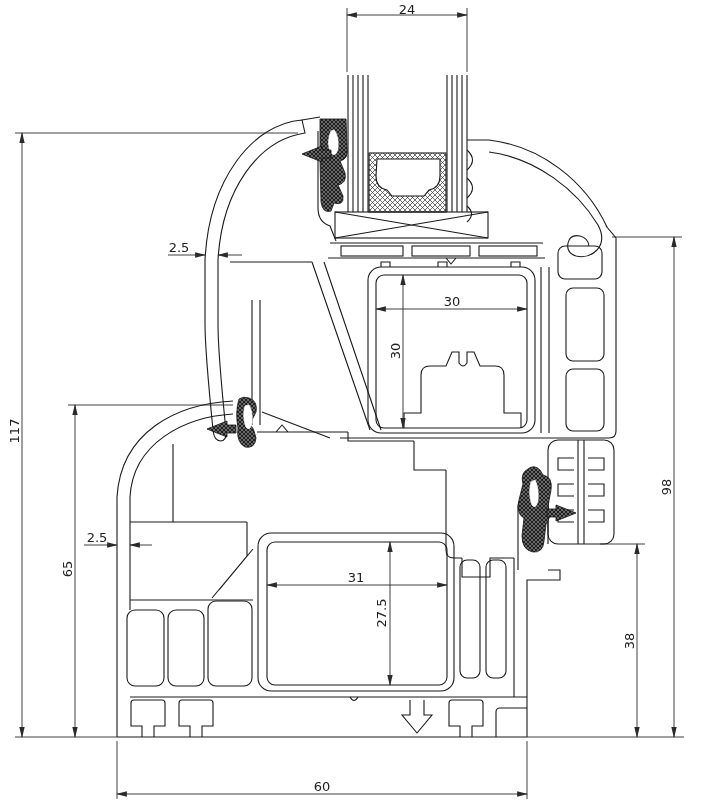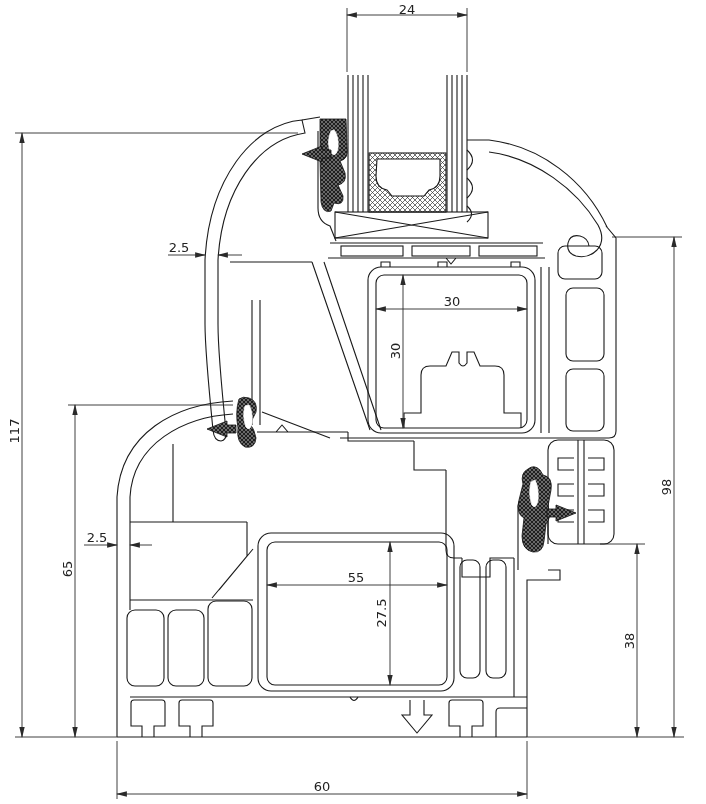--- a/index.html
+++ b/index.html
@@ -201,19 +201,19 @@
   </g>
 </svg>
 
 <div class="dim-label" style="left:407px;top:9px;">24</div>
 <div class="dim-label" style="left:179px;top:247px;">2.5</div>
 <div class="dim-label" style="left:452px;top:301px;">30</div>
 <div class="dim-label rot" style="left:395px;top:351px;">30</div>
 <div class="dim-label rot" style="left:14px;top:431px;">117</div>
 <div class="dim-label rot" style="left:67px;top:569px;">65</div>
 <div class="dim-label" style="left:97px;top:537px;">2.5</div>
-<div class="dim-label" style="left:356px;top:577px;">55</div>
+<div class="dim-label" style="left:356px;top:577px;">31</div>
 <div class="dim-label rot" style="left:381px;top:613px;">27.5</div>
 <div class="dim-label rot" style="left:666px;top:487px;">98</div>
 <div class="dim-label rot" style="left:629px;top:641px;">38</div>
 <div class="dim-label" style="left:322px;top:786px;">60</div>
 
 </div>
 
 </body></html>

